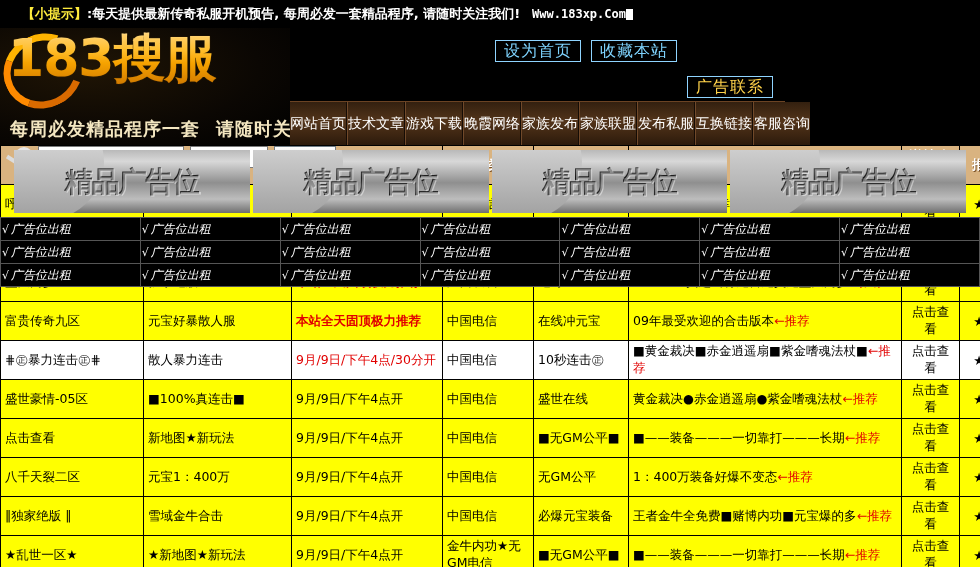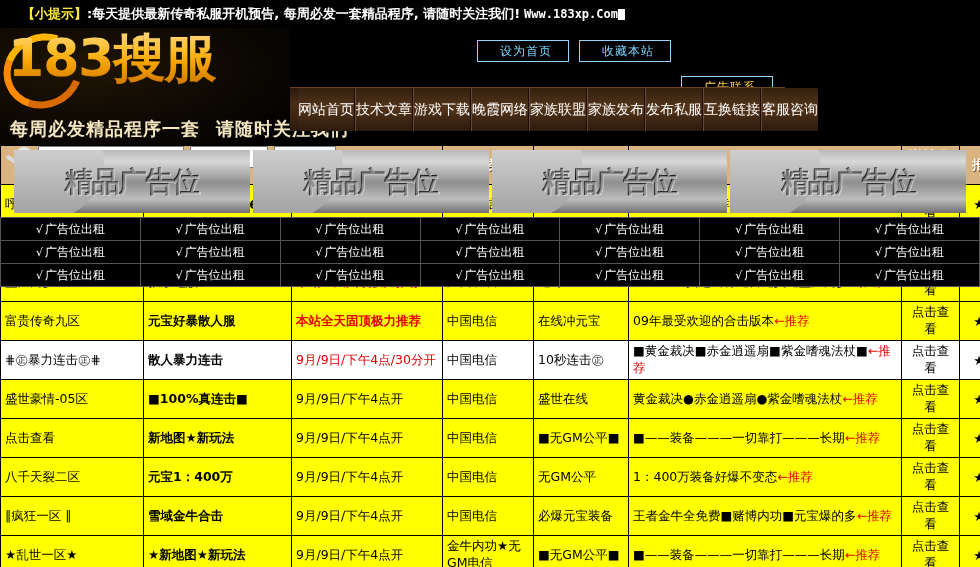--- a/index.html
+++ b/index.html
@@ -42,21 +42,21 @@
   .notice-text {
     color: #ffffff;
     font-weight: bold;
     font-size: 13px;
   }
   .notice-url {
     color: #ffffff;
     font-weight: bold;
     font-size: 12px;
     font-family: "DejaVu Sans Mono", "Liberation Mono", monospace;
-    margin-left: 4px;
+    margin-left: 12px;
   }
   .cursor-block {
     display: inline-block;
     width: 7px;
     height: 11px;
     background: #fff;
     vertical-align: -1px;
   }
 
   
@@ -189,41 +189,39 @@
     top: 12px;
     display: flex;
     gap: 10px;
   }
   .tr-btn {
     width: 84px;
     height: 20px;
     border: 1px solid #8fd4ff;
     background: #000;
     color: #7fd4ff;
-    font-size: 12px;
+    font-size: 16px;
     display: flex;
     align-items: center;
     justify-content: center;
     cursor: pointer;
     letter-spacing: 1px;
-    padding-left: 6px;
   }
   .tr-btn.accent { color: #ffd24a; margin-top: 36px; }
 
   
   .nav {
     position: absolute;
     left: 290px;
-    top: 59px;
+    top: 73px;
     right: 0;
     height: 43px;
     display: flex;
     background: linear-gradient(to bottom,#2a1a0d 0%, #4a2e16 40%, #2a190c 100%);
     border-top: 1px solid #6b4323;
-    padding-left: 8px;
   }
   .nav-item {
     flex: 1 1 0;
     display: flex;
     align-items: center;
     justify-content: center;
     font-size: 14px;
     color: #ffffff;
     cursor: pointer;
     border-left: 1px solid #70492a;
@@ -283,25 +281,26 @@
 
   .ad-grid {
     margin-top: 4px;
     width: 980px;
     border-collapse: collapse;
     table-layout: fixed;
   }
   .ad-grid td {
     border: 1px solid #555;
     height: 20px;
-    text-align: center;
+    text-align: left;
     color: #fff;
     font-size: 12px;
     background: #000;
     white-space: nowrap;
+    font-style: italic;
   }
   .tick { font-size: 11px; margin-right: 2px; }
 
   .today-line {
     height: 20px;
     line-height: 20px;
     text-align: center;
     color: #ffffff;
     font-size: 12.5px;
     background: #000;
@@ -330,21 +329,21 @@
     font-size: 12.5px;
     color: #000;
     background: #ffff00;
     padding: 2px 4px;
     height: 22px;
     vertical-align: middle;
     overflow: hidden;
   }
   .srv-table tr.white-row td { background: #ffffff; }
   .c-name   { width: 140px; }
-  .c-ip     { width: 145px; font-weight: bold; }
+  .c-ip     { width: 145px; }
   .c-time   { width: 148px; }
   .c-line   { width: 88px; }
   .c-qq     { width: 92px; }
   .c-ver    { width: 270px; }
   .c-detail { width: 55px; text-align: center; }
   .c-star   { width: 78px; text-align: center; }
 
   .red-bold { color: #e10000; font-weight: bold; letter-spacing: 0px; }
   .red-time { color: #e10000; }
   .rec-mark { color: #e10000; }
@@ -376,22 +375,22 @@
       <div class="tr-btn">设为首页</div>
       <div class="tr-btn">收藏本站</div>
       <div class="tr-btn accent">广告联系</div>
     </div>
 
     <div class="nav">
       <div class="nav-item">网站首页</div>
       <div class="nav-item">技术文章</div>
       <div class="nav-item">游戏下载</div>
       <div class="nav-item">晚霞网络</div>
+      <div class="nav-item">家族发布</div>
       <div class="nav-item">家族联盟</div>
-      <div class="nav-item">家族发布</div>
       <div class="nav-item">发布私服</div>
       <div class="nav-item">互换链接</div>
       <div class="nav-item">客服咨询</div>
     </div>
 
     <div class="search-row">
       <div class="mag-icon"></div>
       <input class="search-input" type="text" placeholder="" style="">
       <select class="search-select">
         <option>服务器名</option>
@@ -538,21 +537,21 @@
           <td class="c-name">八千天裂二区</td>
           <td class="c-ip">元宝1：400万</td>
           <td class="c-time"><span class="">9月/9日/下午4点开</span></td>
           <td class="c-line">中国电信</td>
           <td class="c-qq">无GM公平</td>
           <td class="c-ver"><span><span>1：400万装备好爆不变态</span><span class="rec-mark">←推荐</span></span></td>
           <td class="c-detail">点击查看</td>
           <td class="c-star"><span class="stars">★☆★☆★</span></td>
         </tr>
         <tr>
-          <td class="c-name">‖疯狂一区 ‖</td>
+          <td class="c-name">‖独家绝版 ‖</td>
           <td class="c-ip">雪域金牛合击</td>
           <td class="c-time"><span class="">9月/9日/下午4点开</span></td>
           <td class="c-line">中国电信</td>
           <td class="c-qq">必爆元宝装备</td>
           <td class="c-ver"><span><span>王者金牛全免费■赌博内功■元宝爆的多</span><span class="rec-mark">←推荐</span></span></td>
           <td class="c-detail">点击查看</td>
           <td class="c-star"><span class="stars">★☆★☆★</span></td>
         </tr>
         <tr>
           <td class="c-name">★乱世一区★</td>

